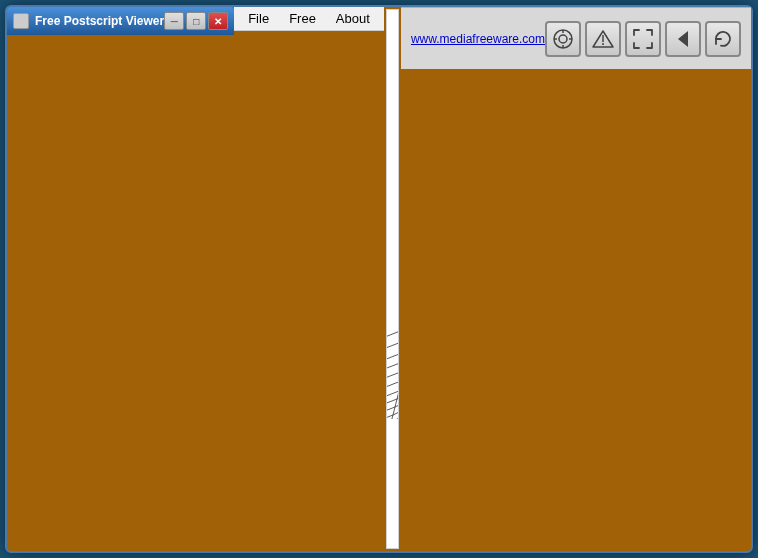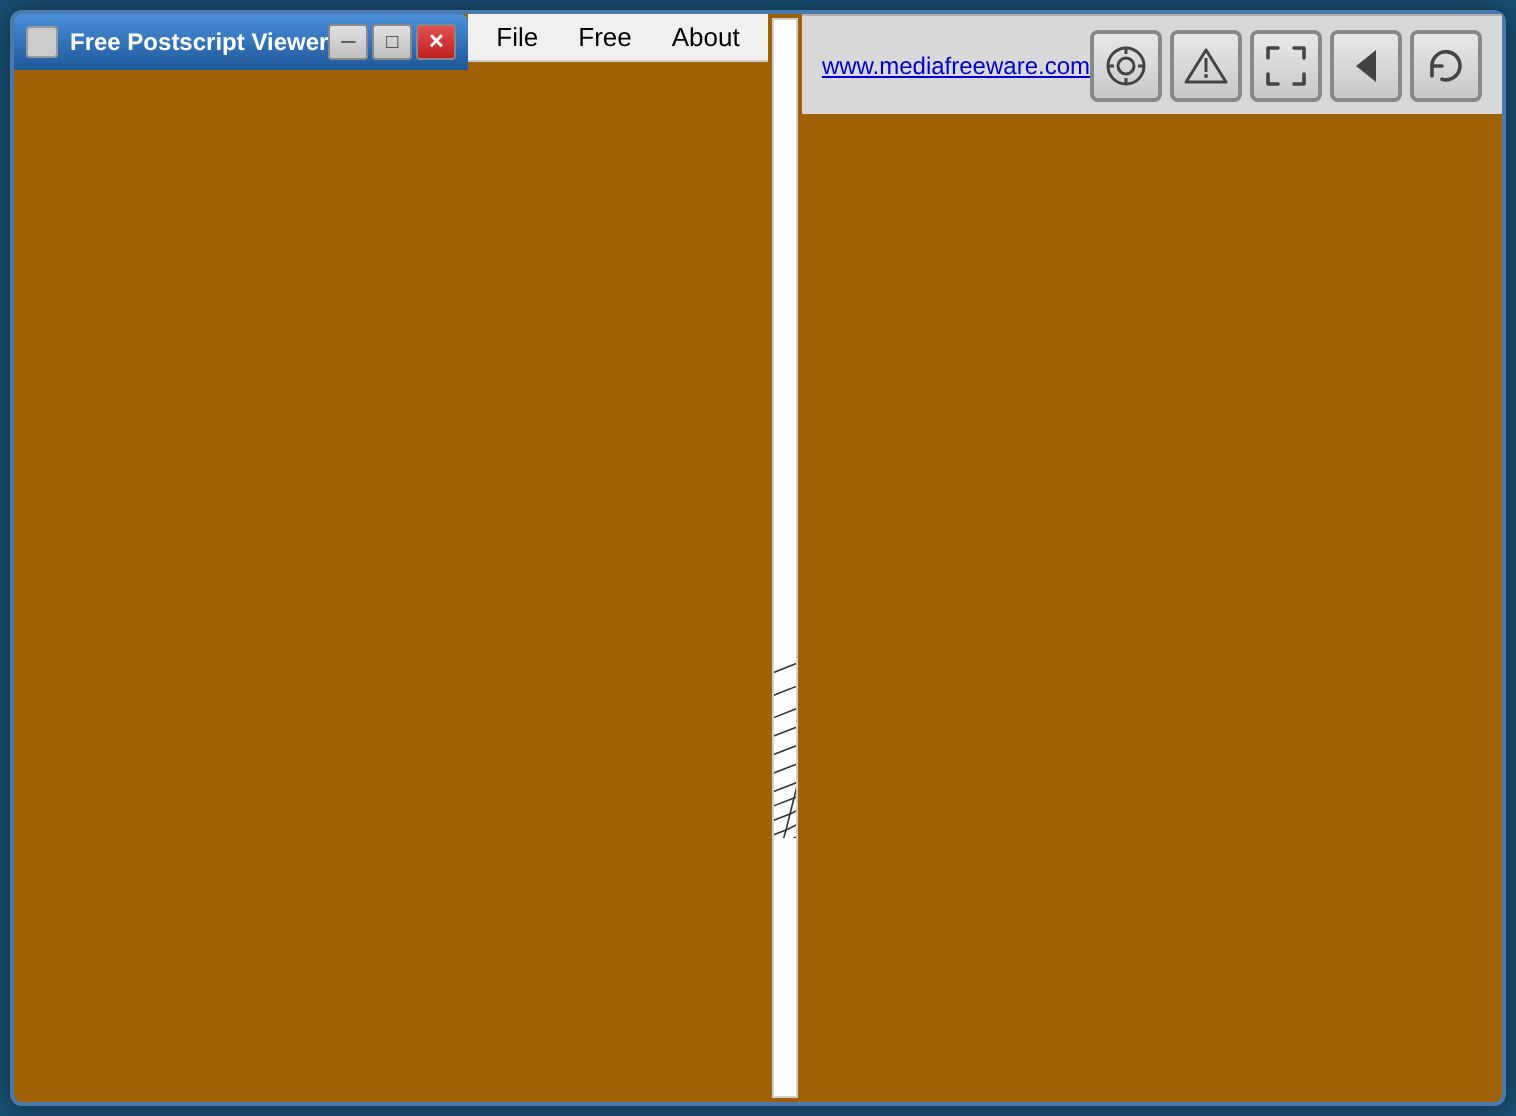--- a/index.html
+++ b/index.html
@@ -106,21 +106,21 @@
 
     .canvas-area {
       width: 100%;
       height: 100%;
       display: flex;
       align-items: center;
       justify-content: center;
     }
 
     .status-bar {
-      height: 50px;
+      height: 62px;
       background: #d8d8d8;
       border-top: 1px solid #b0b0b0;
       display: flex;
       align-items: center;
       padding: 0 10px;
       justify-content: space-between;
     }
 
     .status-link {
       color: #0000cc;

